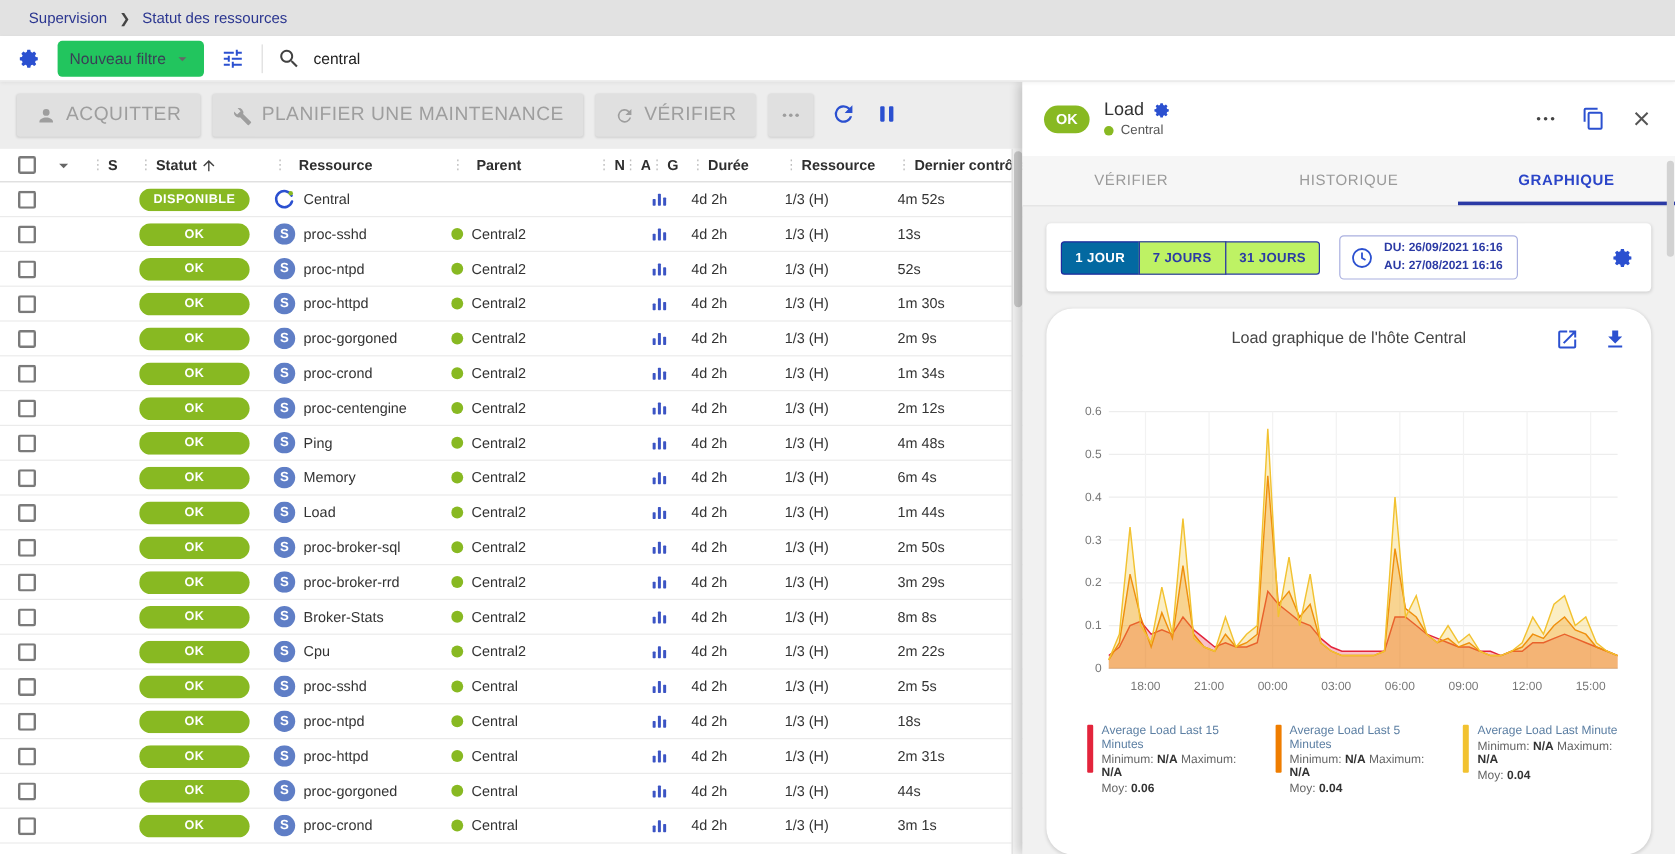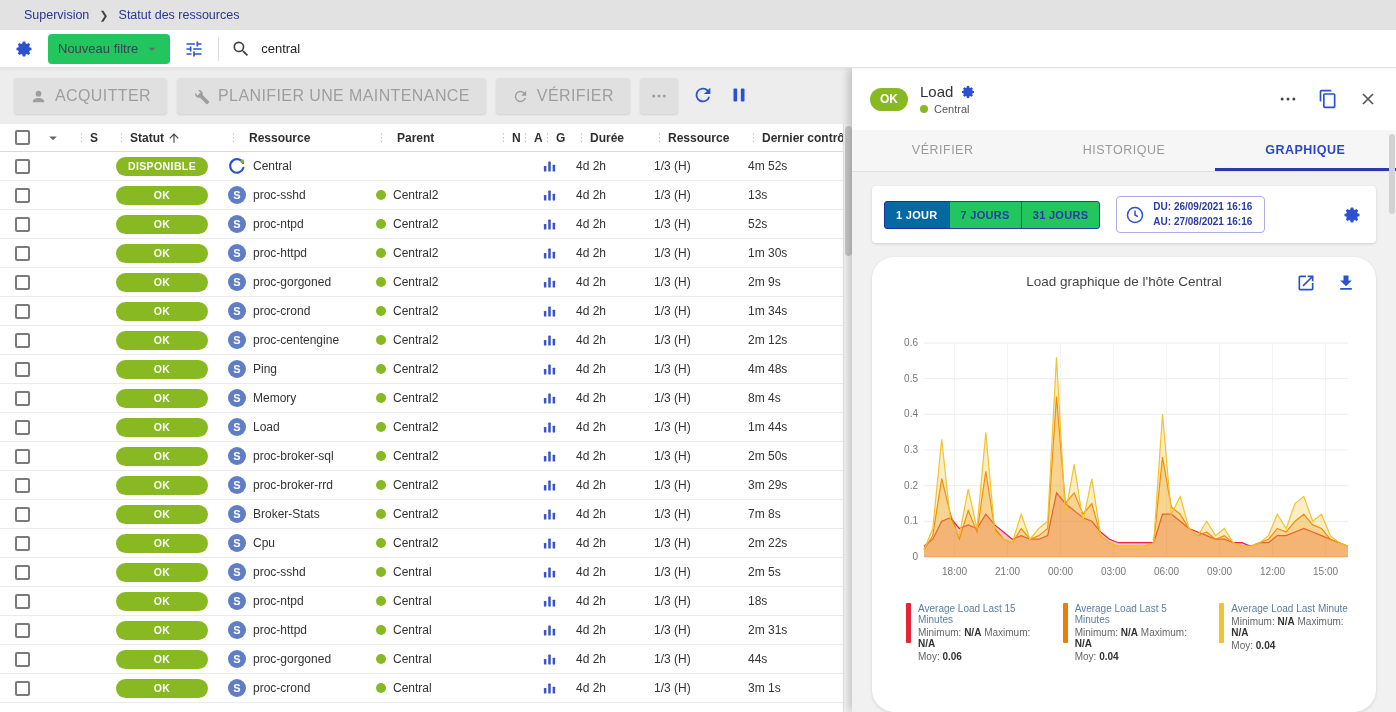--- a/index.html
+++ b/index.html
@@ -97,21 +97,21 @@
   .panel-tabs { background:#f6f6f6; display:flex; border-bottom:1px solid #e0e0e0; }
   .ptab { flex:1; text-align:center; padding:13px 0 11px; font-size:12.5px; letter-spacing:.5px;
           color:#9a9a9a; cursor:pointer; border-bottom:3px solid transparent; }
   .ptab.active { color:#2b45c8; border-bottom-color:#2b3aa5; font-weight:600; }
 
   .panel-body { flex:1; padding:14px 20px 0; display:flex; flex-direction:column; gap:14px;
                 overflow:hidden; }
   .card { background:#fff; border-radius:4px; box-shadow:0 1px 3px rgba(0,0,0,0.14); }
   .time-card { display:flex; align-items:center; padding:10px 12px; gap:16px; }
   .range-group { display:flex; }
-  .range-btn { border:1px solid #2b3aa5; background:#22c55e; color:#2b3aa5; font-size:11px;
+  .range-btn { border:1px solid #2b3aa5; background:#bef264; color:#2b3aa5; font-size:11px;
                font-weight:700; letter-spacing:.3px; padding:7px 11px; cursor:pointer;
                font-family:inherit; margin-left:-1px; }
   .range-btn:first-child { margin-left:0; border-radius:3px 0 0 3px; }
   .range-btn:last-child { border-radius:0 3px 3px 0; }
   .range-btn.active { background:#0369a1; border-color:#202b9e; color:#fff; }
   .date-box { display:flex; align-items:center; gap:8px; border:1px solid #aab0e0;
               border-radius:4px; padding:3px 12px 3px 8px; cursor:pointer; }
   .date-lines { display:flex; flex-direction:column; font-size:10px; color:#2b3aa5;
                 line-height:1.45; font-weight:600; }
   .time-gear { margin-left:auto; }
@@ -580,21 +580,21 @@
               <rect x="17" y="9" width="4" height="11" rx="1"></rect>
             </svg>
           </div>
           <div class="cell c-dur">
             <span>4d 2h</span>
           </div>
           <div class="cell c-try">
             <span>1/3 (H)</span>
           </div>
           <div class="cell c-last">
-            <span>8m 4s</span>
+            <span>6m 4s</span>
           </div>
         </div>
         <div class="trow">
           <div class="cell c-check">
             <span class="checkbox"></span>
           </div>
           <div class="cell c-caret"></div>
           <div class="cell c-s"></div>
           <div class="cell c-status">
             <span class="chip">OK</span>
@@ -724,21 +724,21 @@
               <rect x="17" y="9" width="4" height="11" rx="1"></rect>
             </svg>
           </div>
           <div class="cell c-dur">
             <span>4d 2h</span>
           </div>
           <div class="cell c-try">
             <span>1/3 (H)</span>
           </div>
           <div class="cell c-last">
-            <span>7m 8s</span>
+            <span>8m 8s</span>
           </div>
         </div>
         <div class="trow">
           <div class="cell c-check">
             <span class="checkbox"></span>
           </div>
           <div class="cell c-caret"></div>
           <div class="cell c-s"></div>
           <div class="cell c-status">
             <span class="chip">OK</span>

